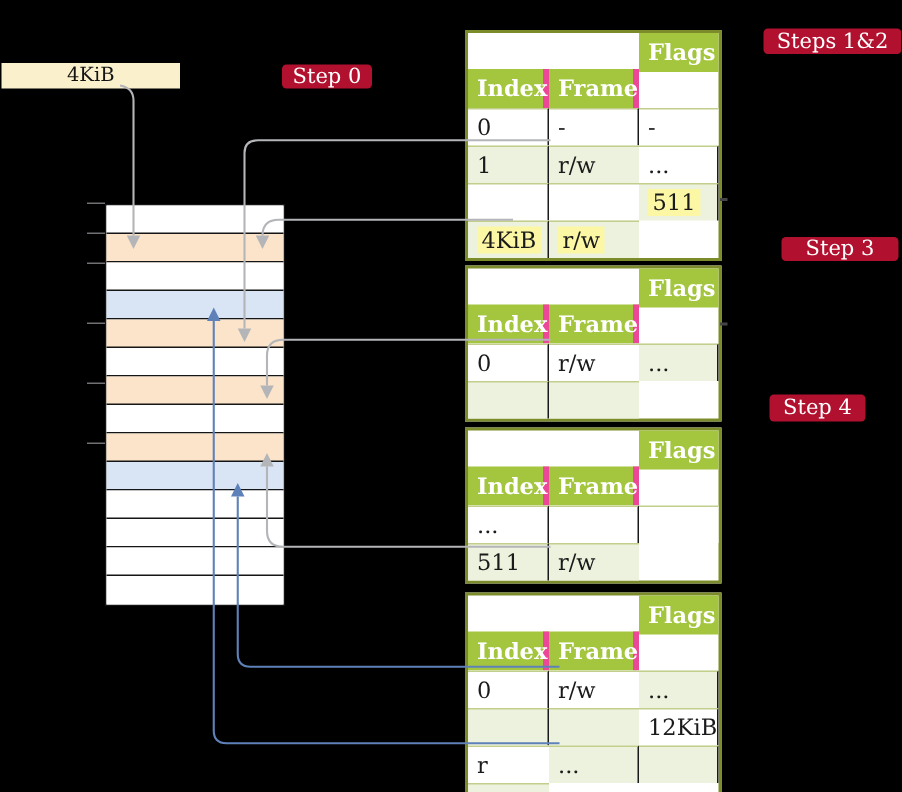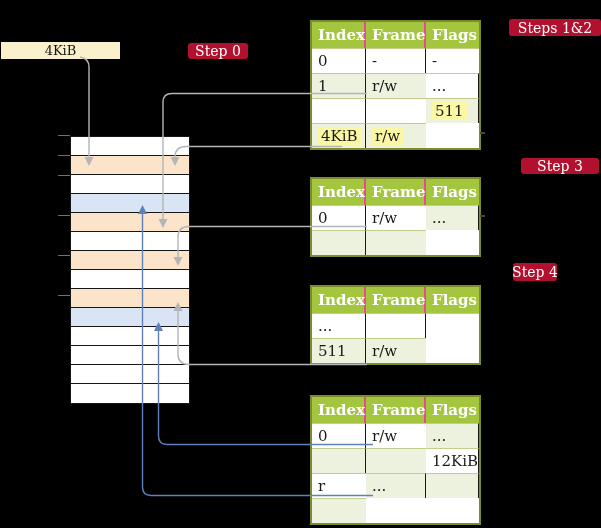--- a/index.html
+++ b/index.html
@@ -17,41 +17,41 @@
   }
   
   .badge {
     position: absolute; background: #B1112E; color: #fff; font-size: 14px;
     display: flex; align-items: center; justify-content: center;
     border-radius: 3px; white-space: nowrap;
   }
   #badge-step0   { left: 188px; top: 43px;  width: 60px; height: 16px; }
   #badge-steps12 { left: 509px; top: 19px;  width: 92px; height: 17px; }
   #badge-step3   { left: 521px; top: 158px; width: 78px; height: 16px; }
-  #badge-step4   { left: 513px; top: 263px; width: 44px; height: 18px; }
+  #badge-step4   { left: 513px; top: 263px; width: 64px; height: 18px; }
   
   #mem {
     position: absolute; left: 70px; top: 136px; width: 120px;
     border: 1px solid #151515; background: #fff;
   }
   .mrow { height: 19px; border-bottom: 1px solid #151515; }
   .mrow:last-child { border-bottom: none; }
   .tick { position: absolute; left: 58px; width: 12px; height: 1px; background: #707074; }
   
   .ptable {
     position: absolute; left: 310px;
     display: grid; grid-template-columns: 54px 60px 53px;
     border: 2px solid #7C8C2B; background: #fff;
   }
   .t1 { top: 20px; } .t2 { top: 177px; } .t3 { top: 285px; } .t4 { top: 395px; }
   .th {
     height: 26px; line-height: 26px; padding-left: 6px;
     background: #A4C63E; color: #fff; font-weight: bold; font-size: 15px;
   }
-  .th.c0, .th.c1 { border-right: 2px solid #ec4899; }
+  .th.c0, .th.c1 { border-right: 4px solid #ec4899; margin-top: 24px; }
   .td {
     height: 25px; line-height: 24px; padding-left: 6px;
     font-size: 15px; color: #1a1a1a; background: #fff;
     border-top: 1px solid #C2CF8C; white-space: nowrap;
   }
   .td.c0, .td.c1 { border-right: 1px solid #1a1a1a; }
   .td.shade { background: #EDF2DE; }
   .hl { background: #FBF7A4; padding: 0 3px; }
   .edash { position: absolute; width: 5px; height: 2px; background: #454545; }
   #overlay { position: absolute; left: 0; top: 0; pointer-events: none; }

